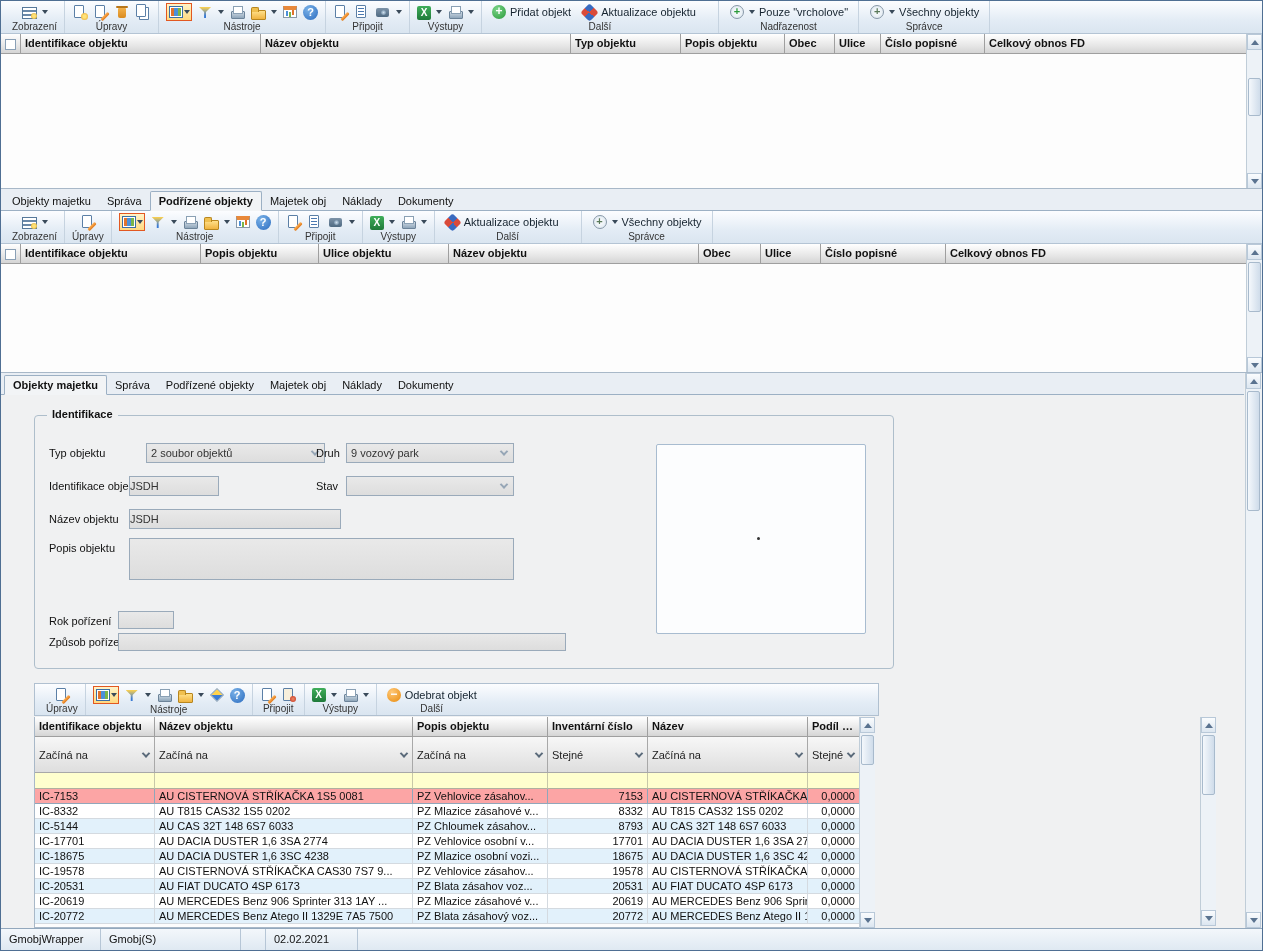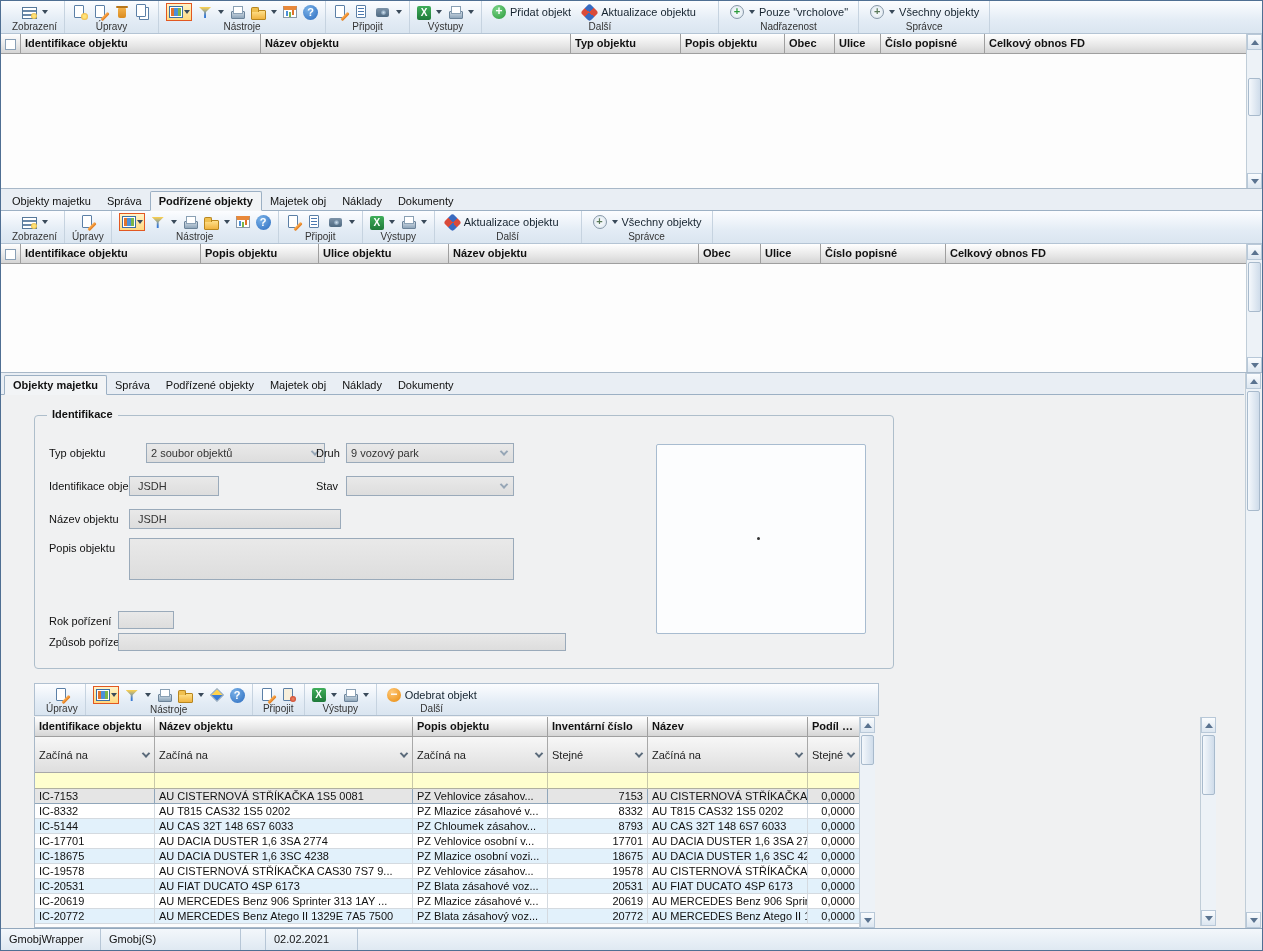--- a/index.html
+++ b/index.html
@@ -118,21 +118,21 @@
     border-bottom:1px solid #a8a8a8; height:36px; display:flex; align-items:center;
     padding:0 2px 0 4px; color:#222; overflow:hidden; }
   .gf-t { flex:1; white-space:nowrap; overflow:hidden; text-overflow:ellipsis; }
   .chev { width:6px; height:6px; border-right:2px solid #5a6a7a; border-bottom:2px solid #5a6a7a;
     transform:rotate(45deg) translate(-1px,-1px); flex:none; margin-right:3px; }
   .gy { background:#ffffce; border-right:1px solid #c8c8a8; border-bottom:1px solid #b0b0a0;
     height:16px; }
   .gr { display:flex; flex:none; height:16px; background:#fff; cursor:default; }
   .t2 .gr, .t3 .gr { height:15px; }
   .gr.odd { background:#e2f1fb; }
-  .gr.sel2 { background:#e5e5e5; }
+  .gr.sel2 { background:#fca5a5; }
   .gc { border-right:1px solid #d4dae0; border-bottom:1px solid #d4dae0; padding:1px 4px;
     white-space:nowrap; overflow:hidden; }
   .gr.sel2 .gc { border-color:#90a6ba; }
   .num { text-align:right; }
   .cbc { width:20px; flex:none; display:flex; align-items:center; justify-content:center; }
   .chk { width:11px; height:11px; background:#fff; border:1px solid #8aa0b6; display:inline-block; }
   .gfill { flex:1; background:#fdfdfd; }
 
   
   .t1 .c0{width:240px;flex:none} .t1 .c1{width:310px;flex:none} .t1 .c2{width:110px;flex:none}
@@ -167,21 +167,21 @@
   
   .lower { flex:1; position:relative; background:#f0f1f2; display:flex; flex-direction:column; min-height:0; }
   .lower-content { padding-right:18px; display:flex; flex-direction:column; flex:1; min-height:0; }
   .formsec { height:283px; flex:none; position:relative; background:#f0f1f2; }
   .gbox { position:absolute; left:33px; top:20px; width:860px; height:254px;
     border:1px solid #aebecb; border-radius:4px; }
   .gbox-legend { position:absolute; top:-8px; left:12px; background:#f0f1f2; padding:0 5px;
     font-weight:bold; }
   .flabel { position:absolute; color:#111; }
   .ffield { position:absolute; height:20px; background:linear-gradient(#e9e9e9,#dddddd);
-    border:1px solid #9aaaba; padding:3px 8px; color:#333; white-space:nowrap; overflow:hidden; }
+    border:1px solid #9aaaba; padding:3px 0; color:#333; white-space:nowrap; overflow:hidden; }
   .fselect { display:flex; align-items:center; padding:0 3px 0 4px; }
   .fselect .gf-t { color:#333; }
   .fselect .chev { border-color:#96a6b6; }
   .ftext { height:42px; }
   .imgbox { position:absolute; left:655px; top:49px; width:210px; height:190px; background:#fcfdfe;
     border:1px solid #a8bcd0; border-radius:2px; }
   .imgbox::after { content:""; position:absolute; left:100px; top:92px; width:3px; height:3px;
     background:#333; border-radius:50%; }
 
   
@@ -652,21 +652,21 @@
                   <div class="gc c1">AU CISTERNOVÁ STŘÍKAČKA CAS30 7S7 9...</div>
                   <div class="gc c2">PZ Vehlovice zásahov...</div>
                   <div class="gc c3 num">19578</div>
                   <div class="gc c4">AU CISTERNOVÁ STŘÍKAČKA CAS30 7S7 9...</div>
                   <div class="gc c5 num">0,0000</div>
                 </div>
 
                 <div class="gr odd">
                   <div class="gc c0">IC-20531</div>
                   <div class="gc c1">AU FIAT DUCATO 4SP 6173</div>
-                  <div class="gc c2">PZ Blata zásahové voz...</div>
+                  <div class="gc c2">PZ Blata zásahov voz...</div>
                   <div class="gc c3 num">20531</div>
                   <div class="gc c4">AU FIAT DUCATO 4SP 6173</div>
                   <div class="gc c5 num">0,0000</div>
                 </div>
 
                 <div class="gr">
                   <div class="gc c0">IC-20619</div>
                   <div class="gc c1">AU MERCEDES Benz 906 Sprinter 313 1AY ...</div>
                   <div class="gc c2">PZ Mlazice zásahové v...</div>
                   <div class="gc c3 num">20619</div>

